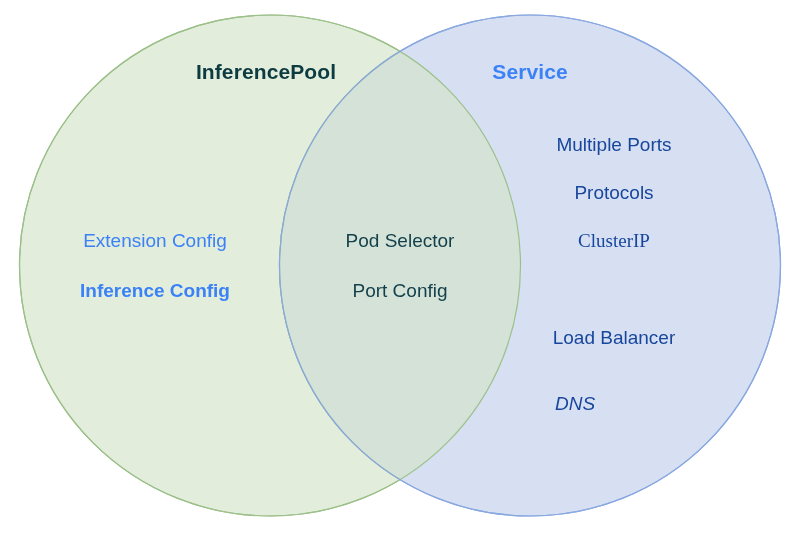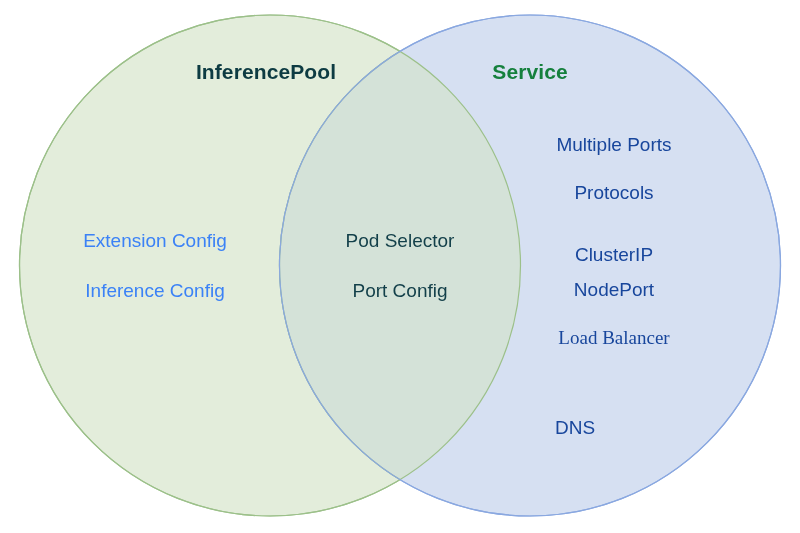--- a/index.html
+++ b/index.html
@@ -45,21 +45,21 @@
     transform: translateX(-50%);
   }
   #title-left {
     left: 266px;
     top: 60px;
     color: #0d3b42;
   }
   #title-right {
     left: 530px;
     top: 60px;
-    color: #15803d;
+    color: #3b82f6;
   }
 
   
   .item {
     position: absolute;
     font-size: 19px;
     white-space: nowrap;
     transform: translate(-50%, -50%);
     text-align: center;
     font-weight: normal;
@@ -96,26 +96,25 @@
     <circle cx="530" cy="265.5" r="250.5" fill="none" stroke="#8aa8e0" stroke-width="1.2"></circle>
   </svg>
 
   <div class="text-layer">
 
     <div class="title" id="title-left">InferencePool</div>
 
     <div class="title" id="title-right">Service</div>
 
     <div class="item item-left left-col" style="top:241px;">Extension Config</div>
-    <div class="item item-left left-col" style="top:291px;">Inference Config</div>
+    <div class="item item-left left-col" style="top:291px;font-weight:bold;">Inference Config</div>
 
     <div class="item item-center center-col" style="top:291px;">Port Config</div>
     <div class="item item-center center-col" style="top:241px;">Pod Selector</div>
 
     <div class="item item-right right-col" style="top:145px;">Multiple Ports</div>
     <div class="item item-right right-col" style="top:193px;">Protocols</div>
-    <div class="item item-right right-col" style="top:255px;">ClusterIP</div>
-    <div class="item item-right right-col" style="top:290px;">NodePort</div>
-    <div class="item item-right right-col" style="top:338px;font-family:Liberation Serif, serif;">Load Balancer</div>
-    <div class="item item-right right-col" style="top:428px; left:555px; transform:translate(0,-50%);">DNS</div>
+    <div class="item item-right right-col" style="top:241px;font-family:Liberation Serif, serif;">ClusterIP</div>
+    <div class="item item-right right-col" style="top:338px;">Load Balancer</div>
+    <div class="item item-right right-col" style="top:404px; left:555px; transform:translate(0,-50%);font-style:italic;">DNS</div>
 
   </div>
 </div>
 
 </body></html>

